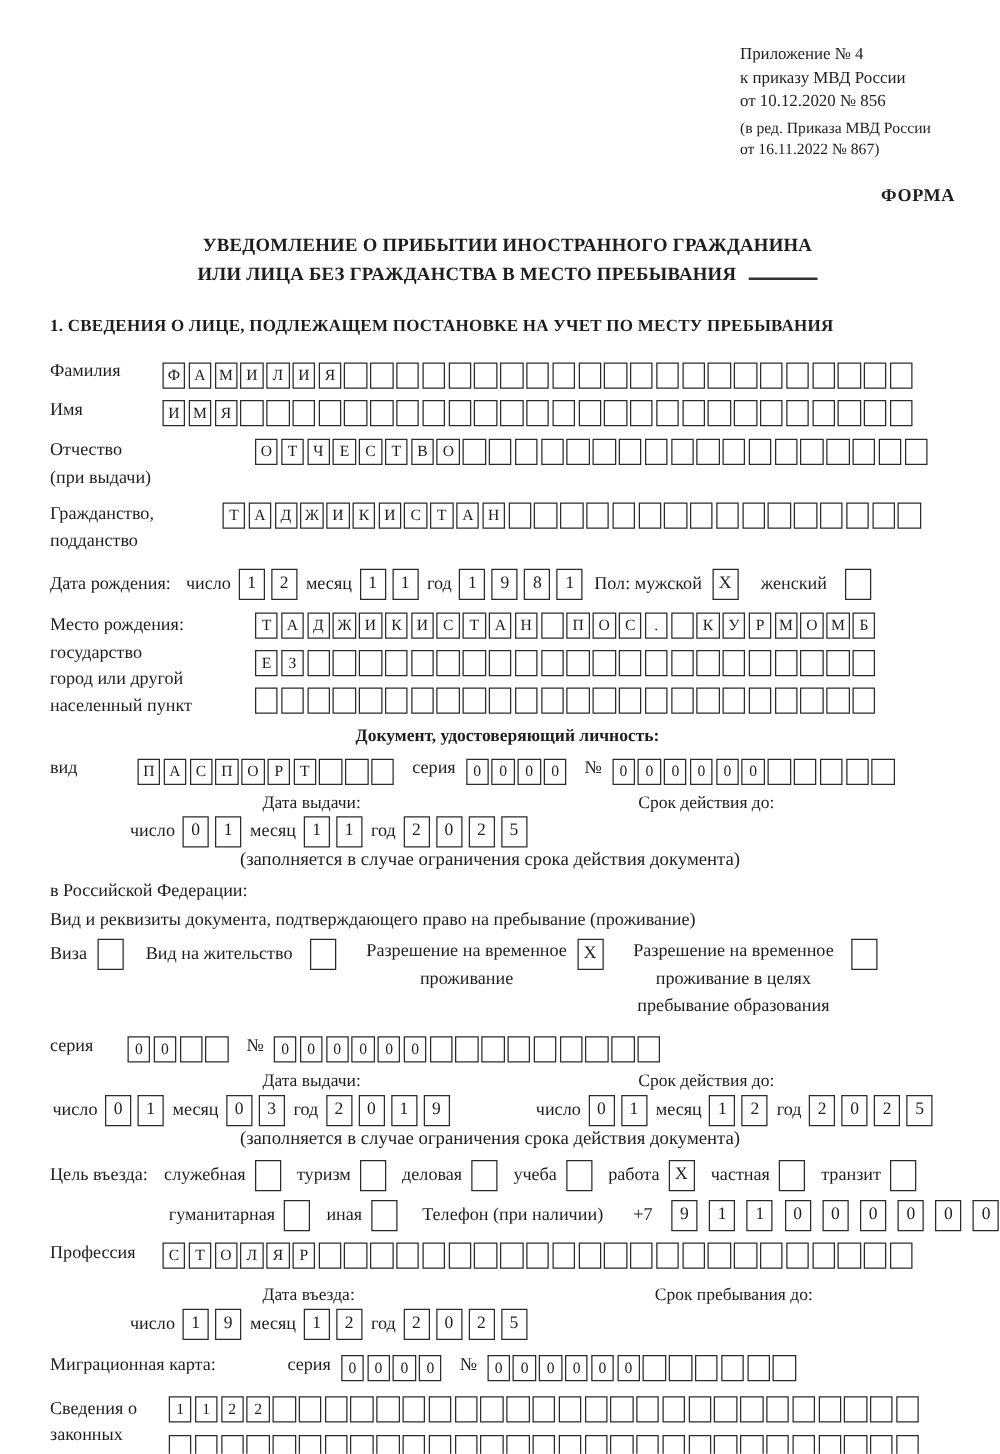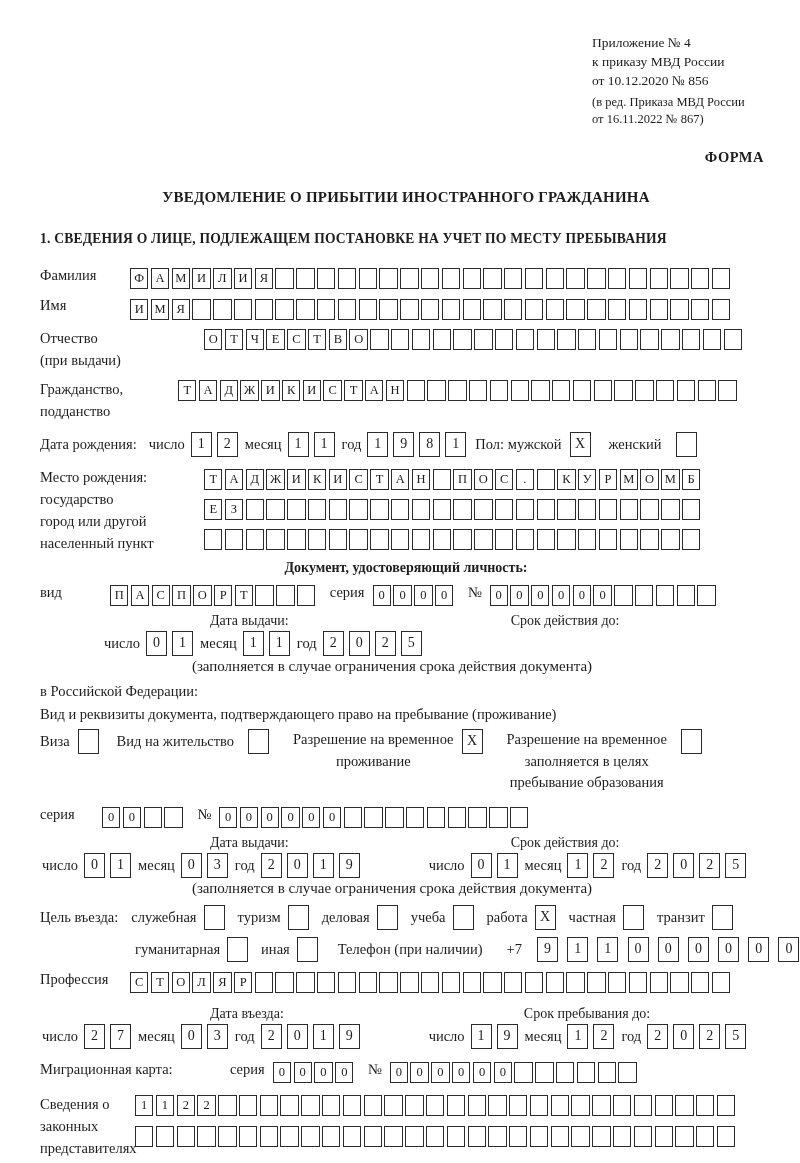--- a/index.html
+++ b/index.html
@@ -65,20 +65,23 @@
     <div class="hdr-small">
       <div>(в ред. Приказа МВД России</div>
       <div>от 16.11.2022 № 867)</div>
     </div>
   </div>
 
   <div class="forma">ФОРМА</div>
 
   <div class="title">
     <div>УВЕДОМЛЕНИЕ О ПРИБЫТИИ ИНОСТРАННОГО ГРАЖДАНИНА</div>
+    <div>
+      <span>ИЛИ ЛИЦА БЕЗ ГРАЖДАНСТВА В МЕСТО ПРЕБЫВАНИЯ</span><span class="uline"></span>
+    </div>
   </div>
 
   <div class="sec1">1. СВЕДЕНИЯ О ЛИЦЕ, ПОДЛЕЖАЩЕМ ПОСТАНОВКЕ НА УЧЕТ ПО МЕСТУ ПРЕБЫВАНИЯ</div>
 
   <div class="frow">
     <span class="flabel w90">Фамилия</span>
     <span class="boxes"><span class="box">Ф</span><span class="box">А</span><span class="box">М</span><span class="box">И</span><span class="box">Л</span><span class="box">И</span><span class="box">Я</span><span class="box"></span><span class="box"></span><span class="box"></span><span class="box"></span><span class="box"></span><span class="box"></span><span class="box"></span><span class="box"></span><span class="box"></span><span class="box"></span><span class="box"></span><span class="box"></span><span class="box"></span><span class="box"></span><span class="box"></span><span class="box"></span><span class="box"></span><span class="box"></span><span class="box"></span><span class="box"></span><span class="box"></span><span class="box"></span></span>
   </div>
 
   <div class="frow">
@@ -153,21 +156,21 @@
     <span class="cb gap8"><span class="bigbox"></span></span>
     <span class="optlbl gap18">Вид на жительство</span>
     <span class="cb gap14"><span class="bigbox"></span></span>
     <span class="optml gap24">
       <span>Разрешение на временное</span><br>
       <span>проживание</span>
     </span>
     <span class="cb gap8"><span class="bigbox">X</span></span>
     <span class="optml gap24">
       <span>Разрешение на временное</span><br>
-      <span>заполняется в целях</span><br>
+      <span>проживание в целях</span><br>
       <span>пребывание образования</span>
     </span>
     <span class="cb gap14"><span class="bigbox"></span></span>
   </div>
 
   <div class="frow">
     <span class="flabel" style="width:62px;">серия</span>
     <span class="boxes"><span class="box">0</span><span class="box">0</span><span class="box"></span><span class="box"></span></span>
     <span class="inlbl">№</span>
     <span class="boxes"><span class="box">0</span><span class="box">0</span><span class="box">0</span><span class="box">0</span><span class="box">0</span><span class="box">0</span><span class="box"></span><span class="box"></span><span class="box"></span><span class="box"></span><span class="box"></span><span class="box"></span><span class="box"></span><span class="box"></span><span class="box"></span></span>
@@ -214,21 +217,20 @@
   <div class="frow">
     <span class="flabel w90">Профессия</span>
     <span class="boxes"><span class="box">С</span><span class="box">Т</span><span class="box">О</span><span class="box">Л</span><span class="box">Я</span><span class="box">Р</span><span class="box"></span><span class="box"></span><span class="box"></span><span class="box"></span><span class="box"></span><span class="box"></span><span class="box"></span><span class="box"></span><span class="box"></span><span class="box"></span><span class="box"></span><span class="box"></span><span class="box"></span><span class="box"></span><span class="box"></span><span class="box"></span><span class="box"></span><span class="box"></span><span class="box"></span><span class="box"></span><span class="box"></span><span class="box"></span><span class="box"></span></span>
   </div>
 
   <div class="dates-head" style="margin-top:12px;">
     <span style="margin-left:170px;">Дата въезда:</span>
     <span style="margin-left:240px;">Срок пребывания до:</span>
   </div>
   <div class="dates-row">
-    <span class="dgroup"><span class="dlbl">число</span><span class="bigbox">2</span><span class="bigbox">7</span><span class="dlbl">месяц</span><span class="bigbox">0</span><span class="bigbox">3</span><span class="dlbl">год</span><span class="bigbox">2</span><span class="bigbox">0</span><span class="bigbox">1</span><span class="bigbox">9</span></span>
     <span class="dgroup" style="margin-left:62px;"><span class="dlbl">число</span><span class="bigbox">1</span><span class="bigbox">9</span><span class="dlbl">месяц</span><span class="bigbox">1</span><span class="bigbox">2</span><span class="dlbl">год</span><span class="bigbox">2</span><span class="bigbox">0</span><span class="bigbox">2</span><span class="bigbox">5</span></span>
   </div>
 
   <div class="frow" style="margin-top:10px;">
     <span class="flabel" style="width:190px;">Миграционная карта:</span>
     <span class="inlbl" style="margin-left:0;">серия</span>
     <span class="boxes"><span class="box">0</span><span class="box">0</span><span class="box">0</span><span class="box">0</span></span>
     <span class="inlbl">№</span>
     <span class="boxes"><span class="box">0</span><span class="box">0</span><span class="box">0</span><span class="box">0</span><span class="box">0</span><span class="box">0</span><span class="box"></span><span class="box"></span><span class="box"></span><span class="box"></span><span class="box"></span><span class="box"></span></span>
   </div>

